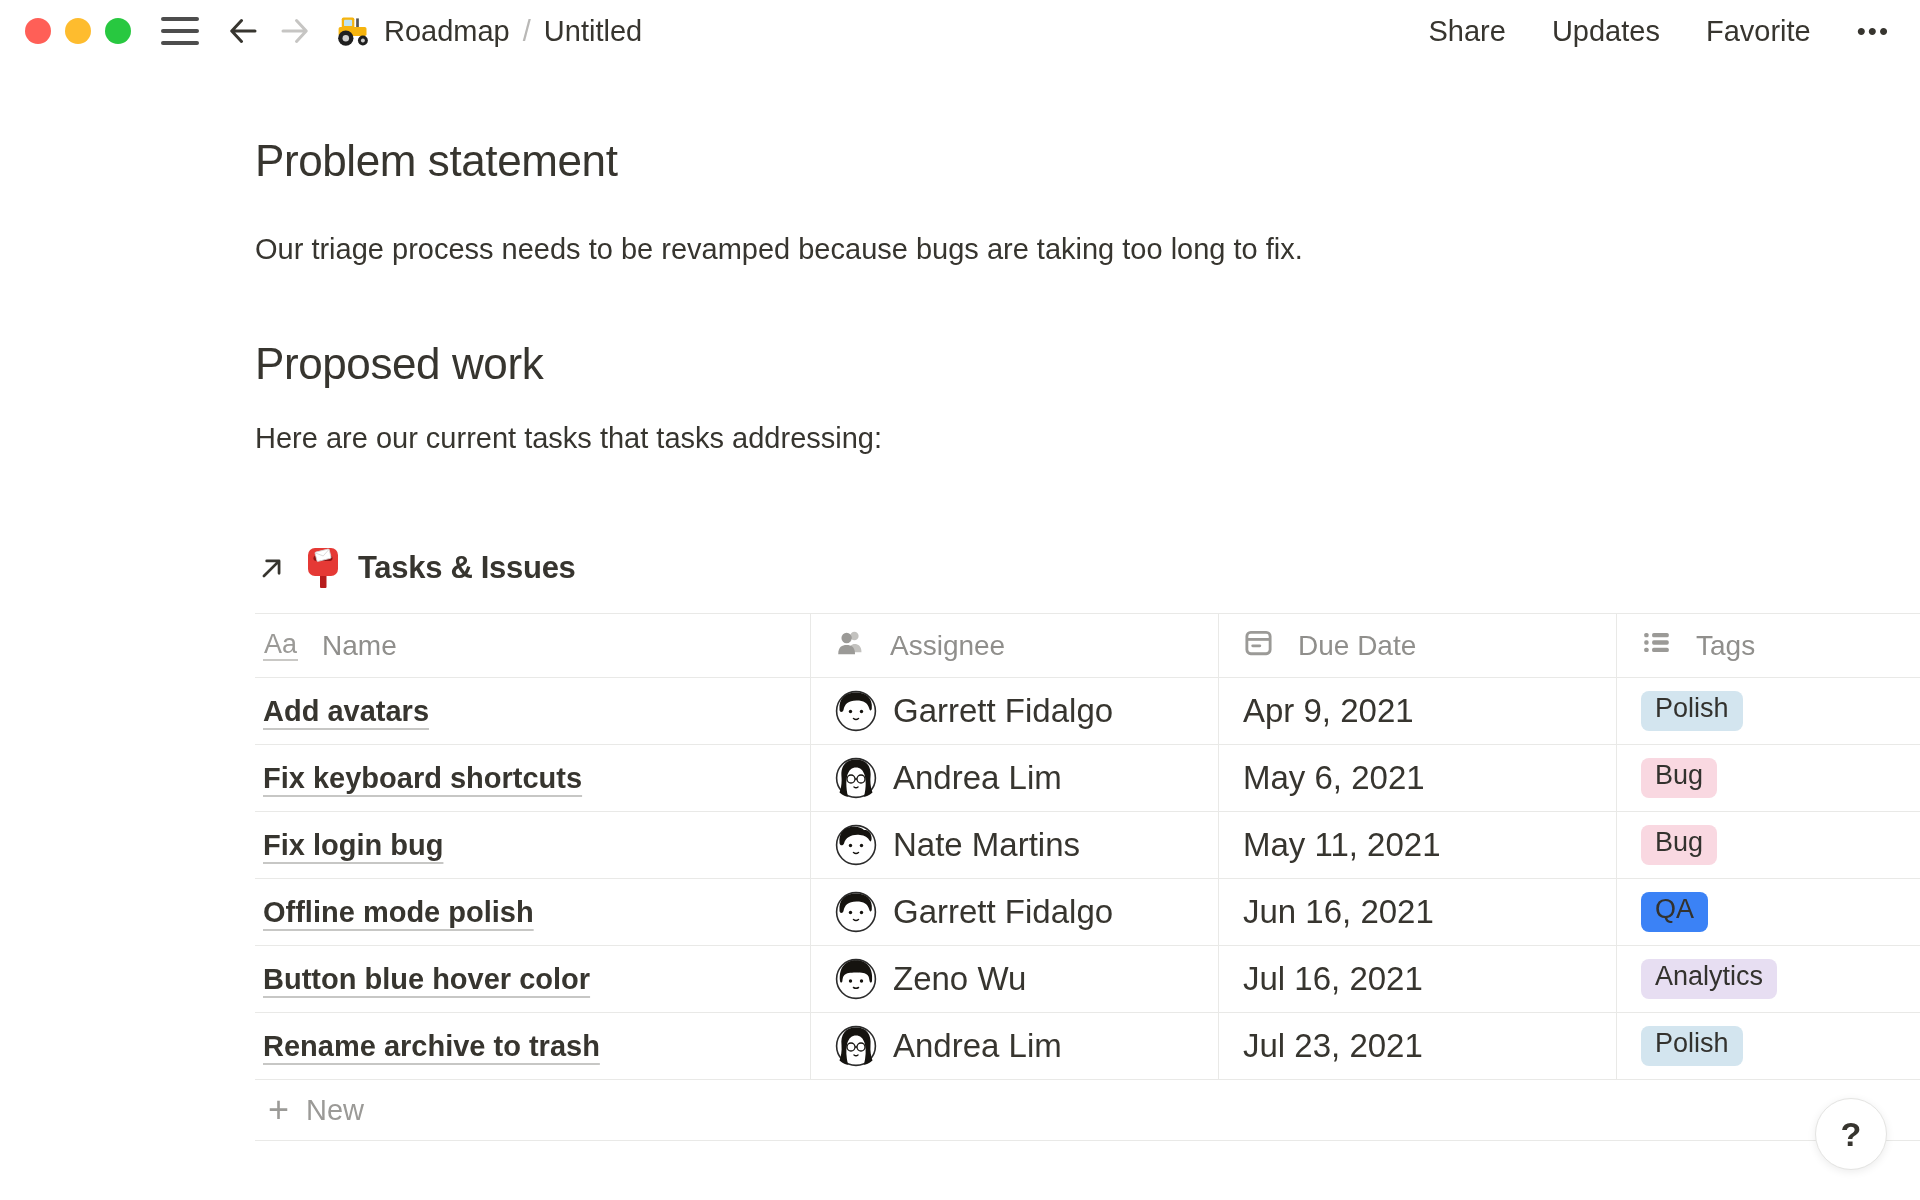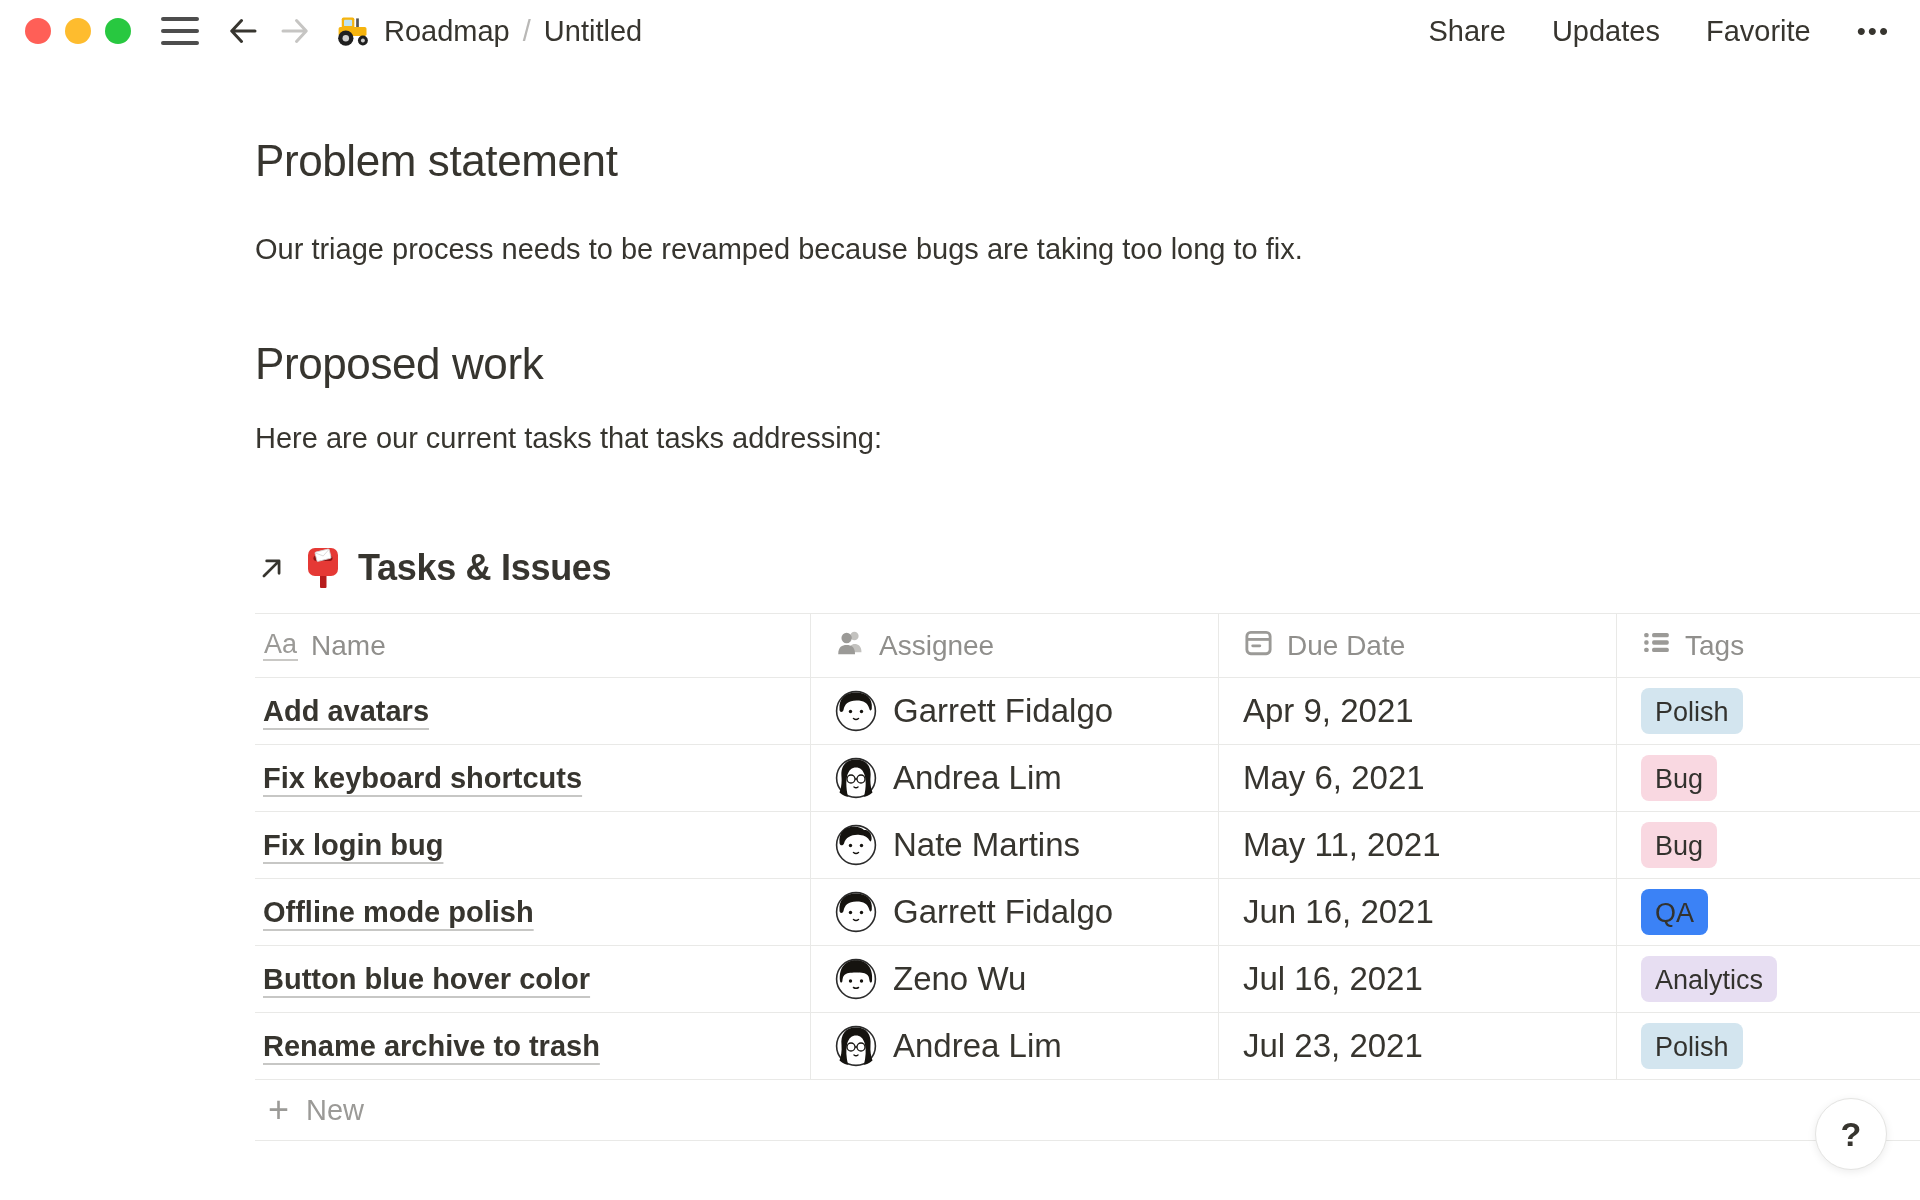--- a/index.html
+++ b/index.html
@@ -32,40 +32,40 @@
   .page { padding-left:255px; }
   .h1 { font-size:44px; font-weight:400; letter-spacing:-0.4px; line-height:1.2; color:#37352f; }
   .h1a { margin-top:73px; }
   .h1b { margin-top:71px; }
   .para { font-size:29px; line-height:1.2; margin-top:44px; color:#37352f; }
   .para2 { margin-top:31px; }
 
   .db-title-row { margin-top:86px; height:52px; display:flex; align-items:center; gap:15px; }
   .open-arrow { display:flex; align-items:center; cursor:pointer; }
   .db-icon { display:flex; align-items:center; }
-  .db-title { font-size:36px; font-weight:700; letter-spacing:-0.3px; cursor:pointer; }
+  .db-title { font-size:31px; font-weight:700; letter-spacing:-0.3px; cursor:pointer; }
 
   
   .db-table { margin-top:19px; width:1665px; }
   .t-header, .t-row, .t-new-row { display:grid; grid-template-columns:555px 408px 398px 304px; }
   .t-header { border-top:1px solid #e9e9e7; border-bottom:1px solid #e9e9e7; }
-  .th { height:63px; display:flex; align-items:center; gap:13px; color:#908f8c; font-size:28px; cursor:pointer; }
+  .th { height:63px; display:flex; align-items:center; gap:24px; color:#908f8c; font-size:28px; cursor:pointer; }
   .t-row { border-bottom:1px solid #e9e9e7; }
   .td { height:66px; display:flex; align-items:center; }
   .col-pad { padding-left:24px; padding-right:12px; }
   .name-pad { padding-left:8px; padding-right:12px; }
   .vline { border-left:1px solid #e9e9e7; }
   .aa-icon { font-size:27px; color:#9b9a97; border-bottom:2px solid #c9c8c5; line-height:1.05; padding:0 1px 1px 1px; }
   .row-link { font-size:29px; font-weight:700; color:#37352f; cursor:pointer;
               text-decoration-line:underline; text-decoration-color:rgba(55,53,47,0.28);
               text-decoration-thickness:2px; text-underline-offset:7px; }
   .avatar { width:42px; height:42px; border-radius:50%; display:inline-flex; margin-right:16px; flex:none; }
   .avatar svg { display:block; }
   .cell-text { font-size:33px; color:#37352f; }
-  .pill { display:inline-block; font-size:27px; color:#33322e; padding:8px 14px 6px 14px; border-radius:8px; line-height:1.2; }
+  .pill { display:inline-block; font-size:27px; color:#33322e; padding:1px 14px 6px 14px; border-radius:8px; line-height:1.2; }
   .t-new-row { display:flex; align-items:center; height:61px; border-bottom:1px solid #e9e9e7;
                color:#9b9a97; font-size:29px; gap:17px; padding-left:13px; cursor:pointer; }
   .plus-icon { font-size:36px; font-weight:300; color:#9b9a97; line-height:1; }
 
   
   .help-btn { position:absolute; top:1098px; right:33px; width:72px; height:72px; border-radius:50%;
               background:#fff; border:1px solid #e4e4e2; box-shadow:0 2px 8px rgba(15,15,15,0.08);
               display:flex; align-items:center; justify-content:center; font-size:34px; font-weight:600;
               color:#37352f; cursor:pointer; z-index:5; }
 </style>

